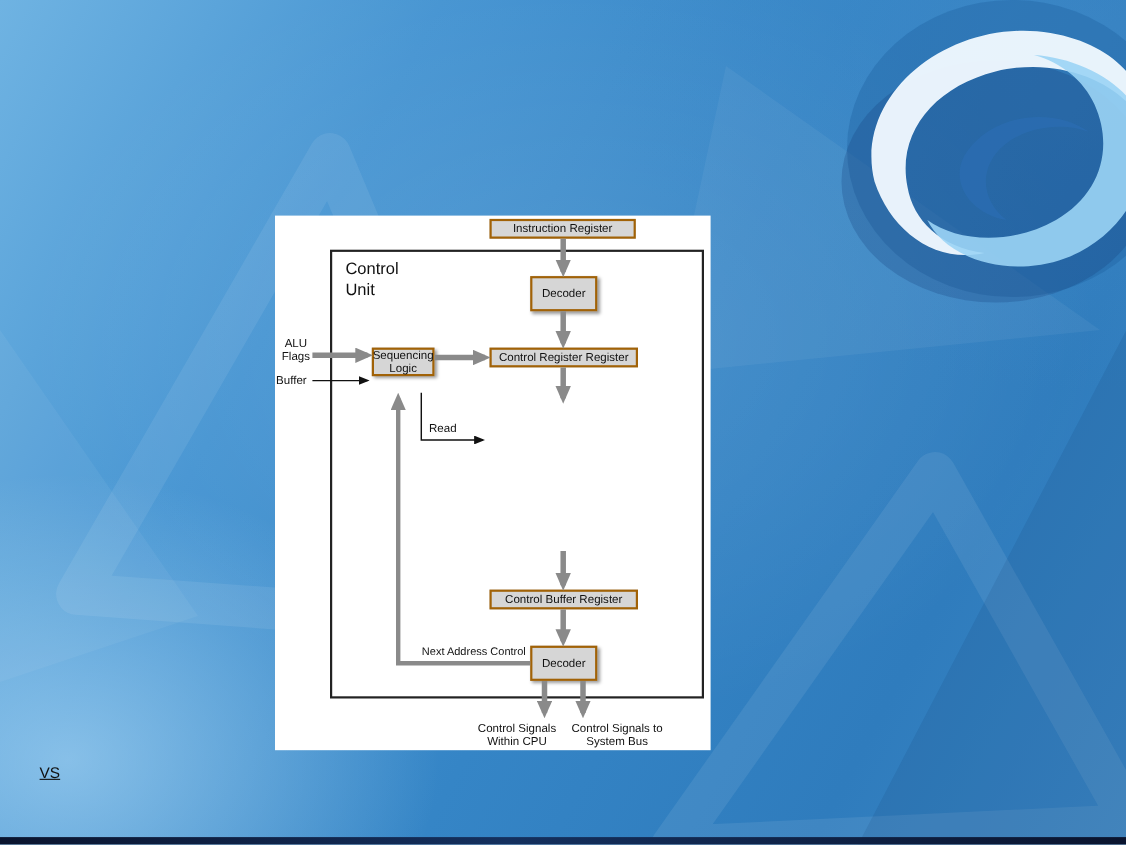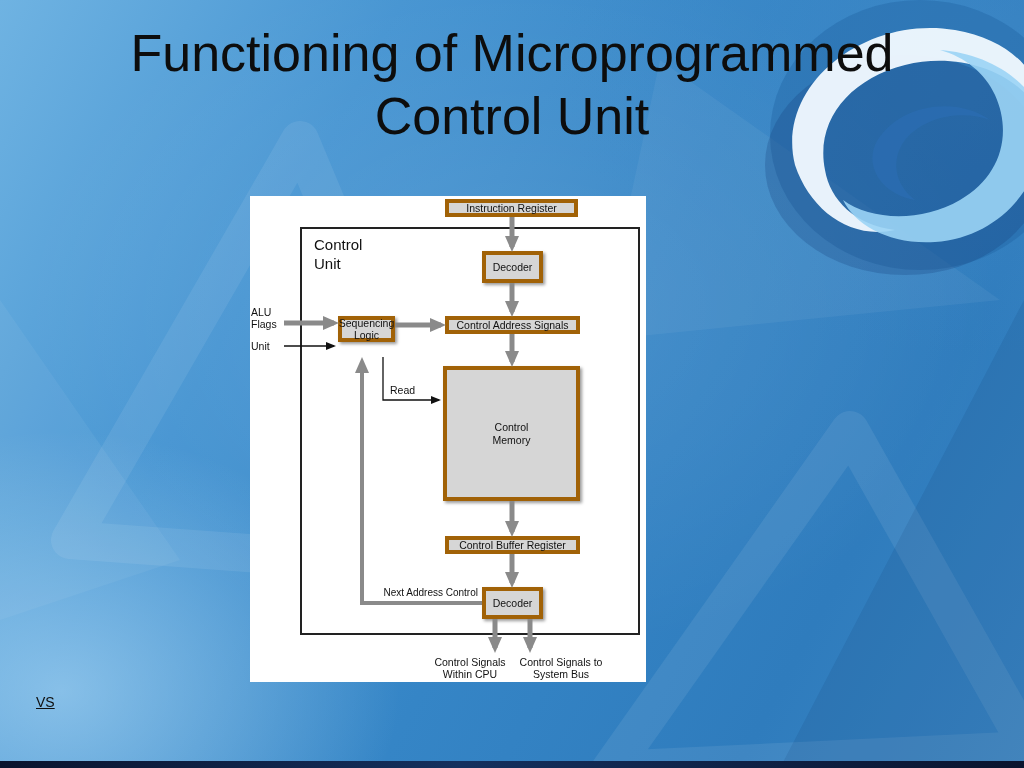--- a/index.html
+++ b/index.html
@@ -37,21 +37,21 @@
   .cu-border {
     position:absolute; left:50px; top:31px; width:336px; height:404px;
     border:2px solid #222; z-index:1; background:transparent;
   }
   .cu-label {
     position:absolute; left:64px; top:40px; width:66px; z-index:2;
     font-size:15px; line-height:1.25; color:#111;
   }
   .dbox {
     position:absolute; z-index:2; box-sizing:border-box;
-    background:#d6d6d6; border:4px solid #a16207;
+    background:#d6d6d6; border:2px solid #a16207;
     display:flex; align-items:center; justify-content:center;
     text-align:center; font-size:10.5px; line-height:1.15; color:#111;
   }
   .dbox.raised { box-shadow:2px 2px 3px rgba(0,0,0,0.40); }
   .wrap48 { display:block; width:48px; }
   .arrows { position:absolute; left:0; top:0; z-index:3; pointer-events:none; }
   .dlabel {
     position:absolute; z-index:4; font-size:10.5px; line-height:1.18; color:#111;
   }
   .t-right { text-align:right; }
@@ -77,38 +77,34 @@
   </svg>
 
   <svg class="logo" viewBox="0 0 300 300">
     <ellipse cx="165" cy="140" rx="150" ry="135" fill="#1e5f9e" opacity="0.35"></ellipse>
     <ellipse cx="150" cy="170" rx="140" ry="110" fill="#123c78" opacity="0.25"></ellipse>
     <path d="M40,170 C20,90 110,20 200,35 C260,45 292,85 286,122 C270,82 210,55 150,70 C95,84 60,125 70,175 C75,205 100,230 140,235 C95,245 55,215 40,170 Z" fill="#f2faff" opacity="0.95"></path>
     <path d="M286,122 C296,180 250,242 180,247 C135,250 100,230 88,205 C115,225 165,228 205,205 C245,182 258,140 240,100 C230,78 210,62 185,55 C230,58 276,84 286,122 Z" fill="#9bd4f5" opacity="0.9"></path>
     <path d="M120,150 C140,110 200,100 235,125 C210,115 170,120 150,145 C135,165 140,190 160,205 C130,200 110,175 120,150 Z" fill="#2a6cb0" opacity="0.85"></path>
   </svg>
 
-  <h1 class="title">Functioning of Microprogrammed Control Unit</h1>
 
   <div class="panel">
 
     <div class="cu-border"></div>
     <div class="cu-label">Control Unit</div>
 
     <div class="dbox" style="left:195px; top:3px; width:133px; height:18px;">Instruction Register</div>
 
     <div class="dbox raised" style="left:232px; top:55px; width:61px; height:32px;">Decoder</div>
 
-    <div class="dbox" style="left:195px; top:120px; width:135px; height:18px;">Control Address Signals</div>
+    <div class="dbox" style="left:195px; top:120px; width:135px; height:18px;">Control Register Register</div>
 
     <div class="dbox raised" style="left:88px; top:120px; width:57px; height:26px;">Sequencing Logic</div>
 
-    <div class="dbox raised" style="left:193px; top:170px; width:137px; height:135px;">
-      <span class="wrap48">Control Memory</span>
-    </div>
 
     <div class="dbox" style="left:195px; top:340px; width:135px; height:18px;">Control Buffer Register</div>
 
     <div class="dbox raised" style="left:232px; top:391px; width:61px; height:32px;">Decoder</div>
 
     <svg class="arrows" width="396" height="486">
       <defs>
         <marker id="mg" markerUnits="userSpaceOnUse" markerWidth="16" markerHeight="14" refX="11" refY="7" orient="auto">
           <path d="M0,0 L16,7 L0,14 Z" fill="#8a8a8a"></path>
         </marker>
@@ -129,22 +125,22 @@
       </g>
       <g stroke="#8a8a8a" stroke-width="4" fill="none">
         <path d="M232,407 L112,407 L112,166" marker-end="url(#mg)"></path>
       </g>
       <g stroke="#111111" stroke-width="1.3" fill="none">
         <path d="M34,150 L84,150" marker-end="url(#mb)"></path>
         <path d="M133,161 L133,204 L189,204" marker-end="url(#mb)"></path>
       </g>
     </svg>
 
-    <div class="dlabel" style="left:1px; top:110px; width:36px;">ALU Flags</div>
-    <div class="dlabel" style="left:1px; top:144px; width:36px;">Unit</div>
+    <div class="dlabel" style="left:1px; top:110px; width:36px;text-align:center;">ALU Flags</div>
+    <div class="dlabel" style="left:1px; top:144px; width:36px;">Buffer</div>
     <div class="dlabel" style="left:140px; top:188px;">Read</div>
     <div class="dlabel t-right" style="left:110px; top:391px; width:118px; font-size:10px;">Next Address Control</div>
     <div class="dlabel t-center" style="left:178px; top:460px; width:84px;">Control Signals Within CPU</div>
     <div class="dlabel t-center" style="left:268px; top:460px; width:86px;">Control Signals to System Bus</div>
   </div>
 
   <div class="footer">VS</div>
 
   <div class="bottom-bar"></div>
 </div>

